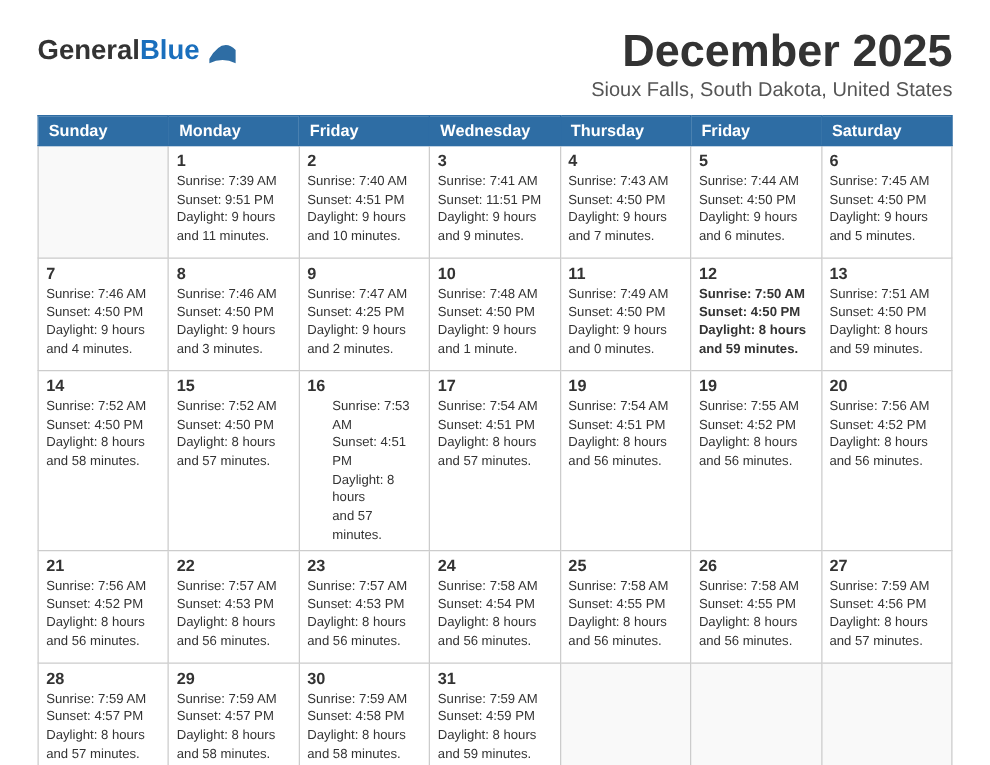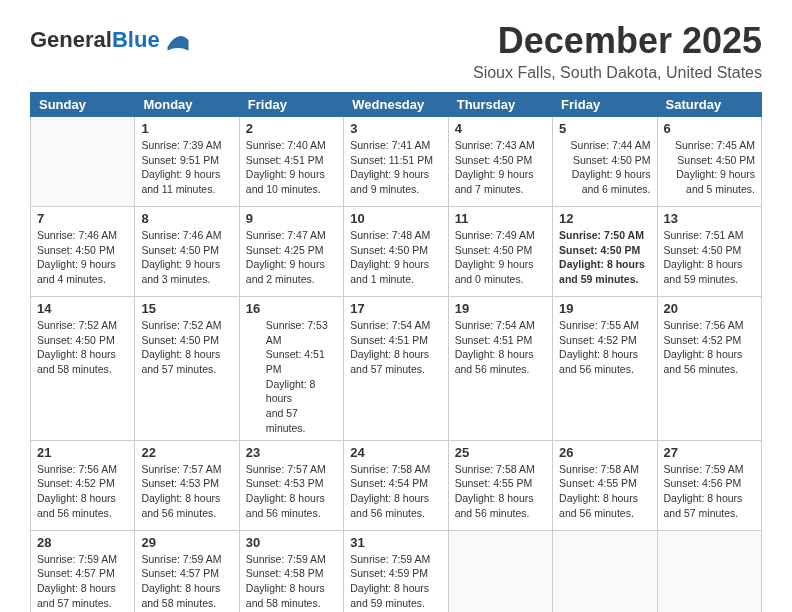--- a/index.html
+++ b/index.html
@@ -145,28 +145,28 @@
         </td>
         <td>
           <span class="day-number">4</span>
           <div class="day-info" style="white-space: pre-line;">Sunrise: 7:43 AM
 Sunset: 4:50 PM
 Daylight: 9 hours
 and 7 minutes.</div>
         </td>
         <td>
           <span class="day-number">5</span>
-          <div class="day-info" style="white-space: pre-line; text-align: right;">Sunrise: 7:44 AM
+          <div class="day-info" style="white-space: pre-line;">Sunrise: 7:44 AM
 Sunset: 4:50 PM
 Daylight: 9 hours
 and 6 minutes.</div>
         </td>
         <td>
           <span class="day-number">6</span>
-          <div class="day-info" style="white-space: pre-line; text-align: right;">Sunrise: 7:45 AM
+          <div class="day-info" style="white-space: pre-line;">Sunrise: 7:45 AM
 Sunset: 4:50 PM
 Daylight: 9 hours
 and 5 minutes.</div>
         </td>
       </tr>
       <tr class="week-row">
         <td>
           <span class="day-number">7</span>
           <div class="day-info" style="white-space: pre-line;">Sunrise: 7:46 AM
 Sunset: 4:50 PM

